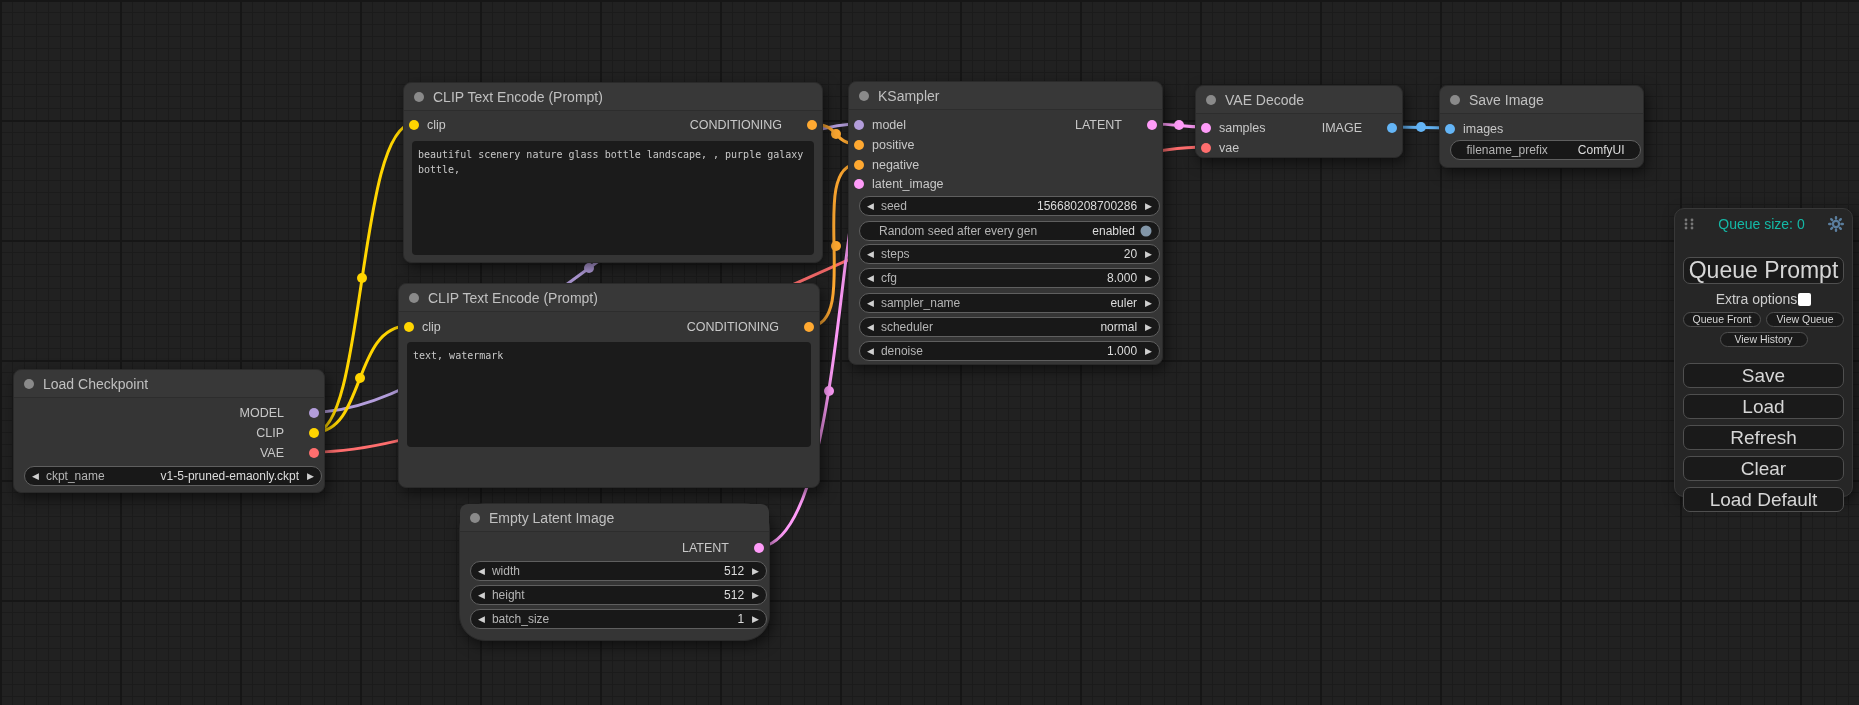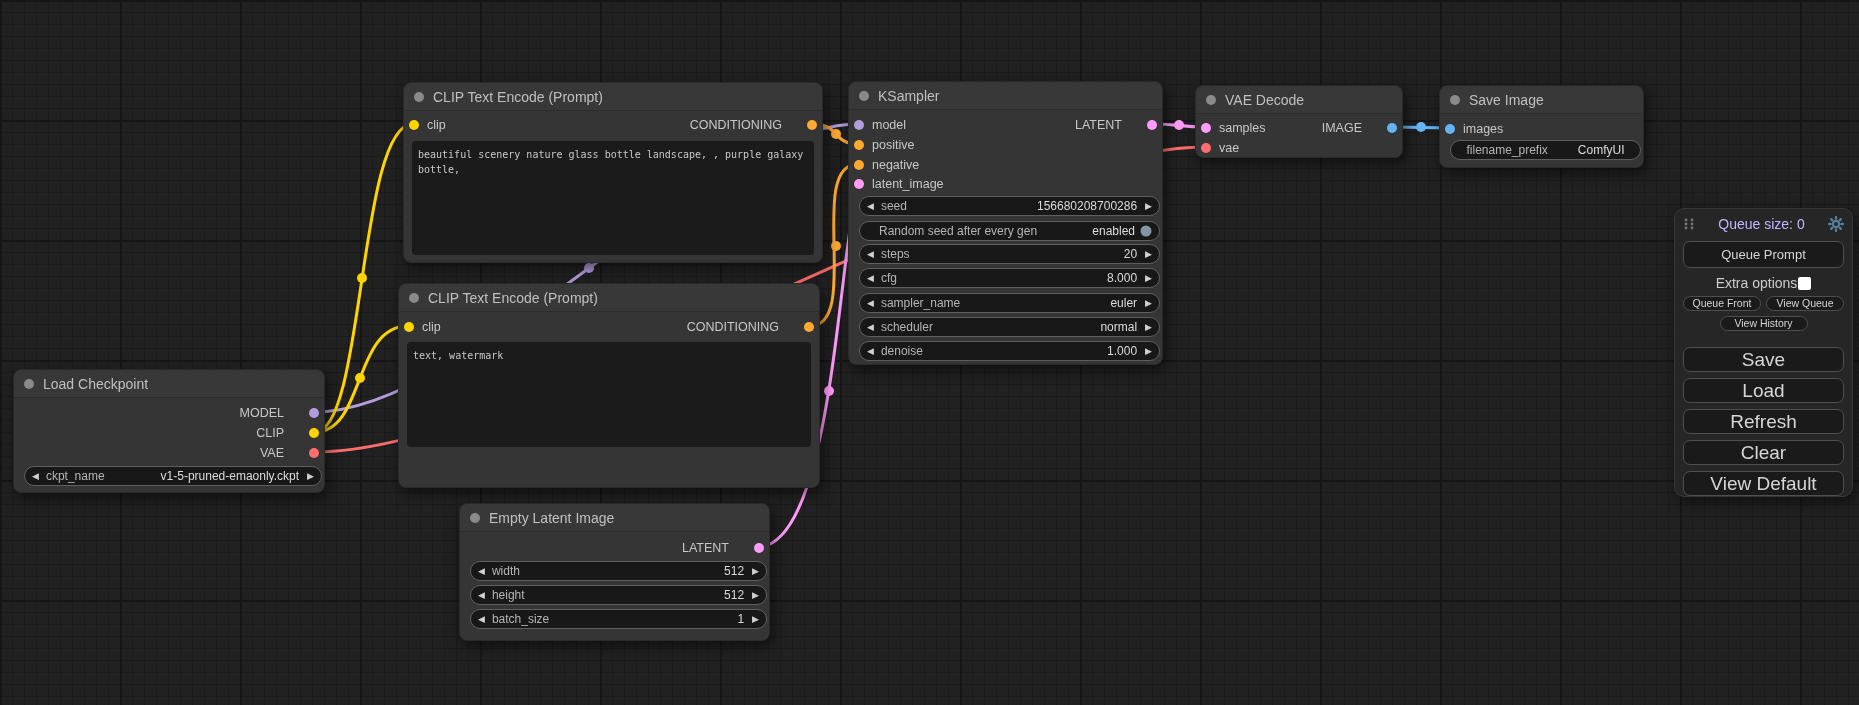--- a/index.html
+++ b/index.html
@@ -36,24 +36,24 @@
   .widget.center .wlabel,.widget.center .wvalue{margin:0;}
   textarea.prompt{position:absolute;left:8px;right:8px;background:#1b1b1b;border:none;
     border-radius:4px;color:#c8c8c8;font-family:"DejaVu Sans Mono",monospace;font-size:10px;
     line-height:1.5;padding:6px 6px;resize:none;box-sizing:border-box;outline:none;
     white-space:pre-wrap;overflow:hidden;}
   
   .qpanel{position:absolute;left:1674px;top:208px;width:179px;height:289px;z-index:3;
     background:#262626;border:1px solid #383838;border-radius:10px;
     box-shadow:3px 5px 14px rgba(0,0,0,.55);box-sizing:border-box;color:#c7c7c7;}
   .qhead{height:26px;display:flex;align-items:center;padding:2px 8px 0;}
-  .qtitle{flex:1;text-align:center;font-size:14px;color:#c4b5fd;}
+  .qtitle{flex:1;text-align:center;font-size:14px;color:#14b8a6;}
   .qbtn{display:block;margin:0 8px;background:#1a1a1a;border:1px solid #4f4f4f;
     border-radius:7px;color:#d6d6d6;text-align:center;box-sizing:border-box;cursor:pointer;}
-  .qbtn.big{height:27px;font-size:13px;line-height:25px;margin-top:4px;}
+  .qbtn.big{height:27px;font-size:23px;line-height:25px;margin-top:20px;}
   .qbtn.act{height:25px;font-size:19px;line-height:23px;margin-top:6px;}
   .extra{display:flex;align-items:center;justify-content:center;gap:1px;margin-top:8px;
     font-size:14px;color:#cccccc;height:14px;}
   .checkbox{width:13px;height:13px;background:#ffffff;border-radius:2px;}
   .smallrow{display:flex;gap:5px;margin:6px 8px 0;}
   .qbtn.small{flex:1;height:15px;font-size:10.5px;line-height:13px;border-radius:8px;margin:0;}
   .qbtn.history{width:88px;height:15px;font-size:10.5px;line-height:13px;border-radius:8px;
     margin:5px auto 16px;}
   .savegap{margin-top:15px !important;}
 </style>
@@ -274,21 +274,21 @@
           <circle cx="6" cy="6" r="5" fill="#64B5F6"></circle>
         </svg>
       <span>images</span>
     </div>
     <div class="widget center" style="top:54px">
       <span class="wlabel">filename_prefix</span>
       <span class="wvalue">ComfyUI</span>
     </div>
   </div>
 
-  <div class="node" style="left:459px;top:503px;width:311px;height:138px;">
+  <div class="node" style="left:459px;top:503px;width:311px;height:138px;border-radius:26px;">
     <div class="nheader">
       <span class="tdot"></span>
       <span>Empty Latent Image</span>
     </div>
     <div class="port out" style="top:37px">
       <span>LATENT</span>
       <svg class="pdot" width="12" height="12">
           <circle cx="6" cy="6" r="5" fill="#FF9CF9"></circle>
         </svg>
     </div>
@@ -339,16 +339,16 @@
     </div>
     <div class="smallrow">
       <div class="qbtn small">Queue Front</div>
       <div class="qbtn small">View Queue</div>
     </div>
     <div class="qbtn history">View History</div>
     <div class="qbtn act savegap">Save</div>
     <div class="qbtn act">Load</div>
     <div class="qbtn act">Refresh</div>
     <div class="qbtn act">Clear</div>
-    <div class="qbtn act">View Default</div>
+    <div class="qbtn act">Load Default</div>
   </div>
 
 </div>
 
 </body></html>

